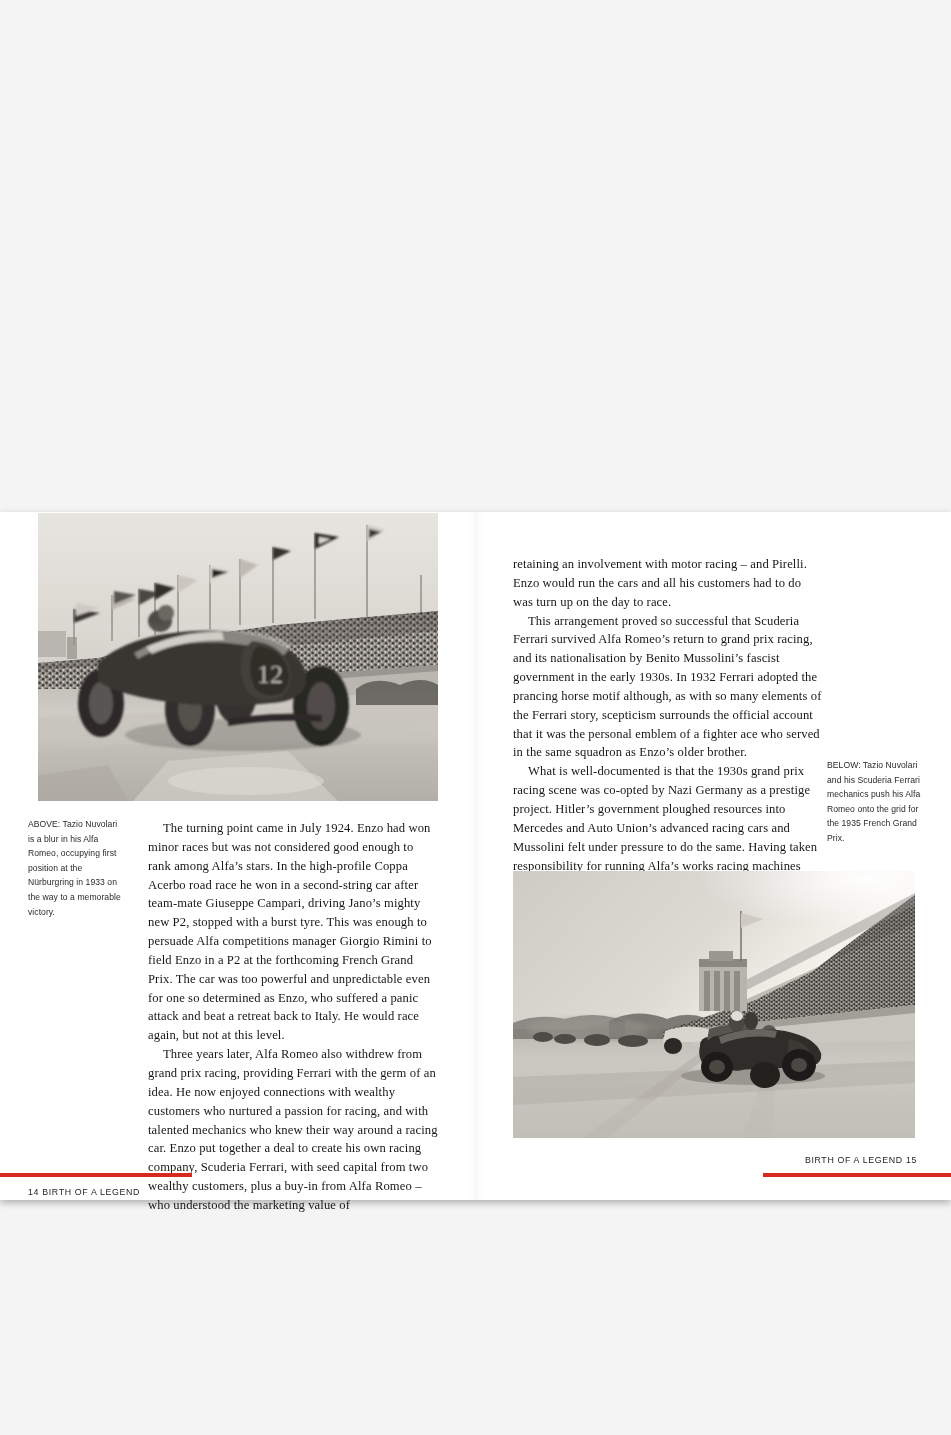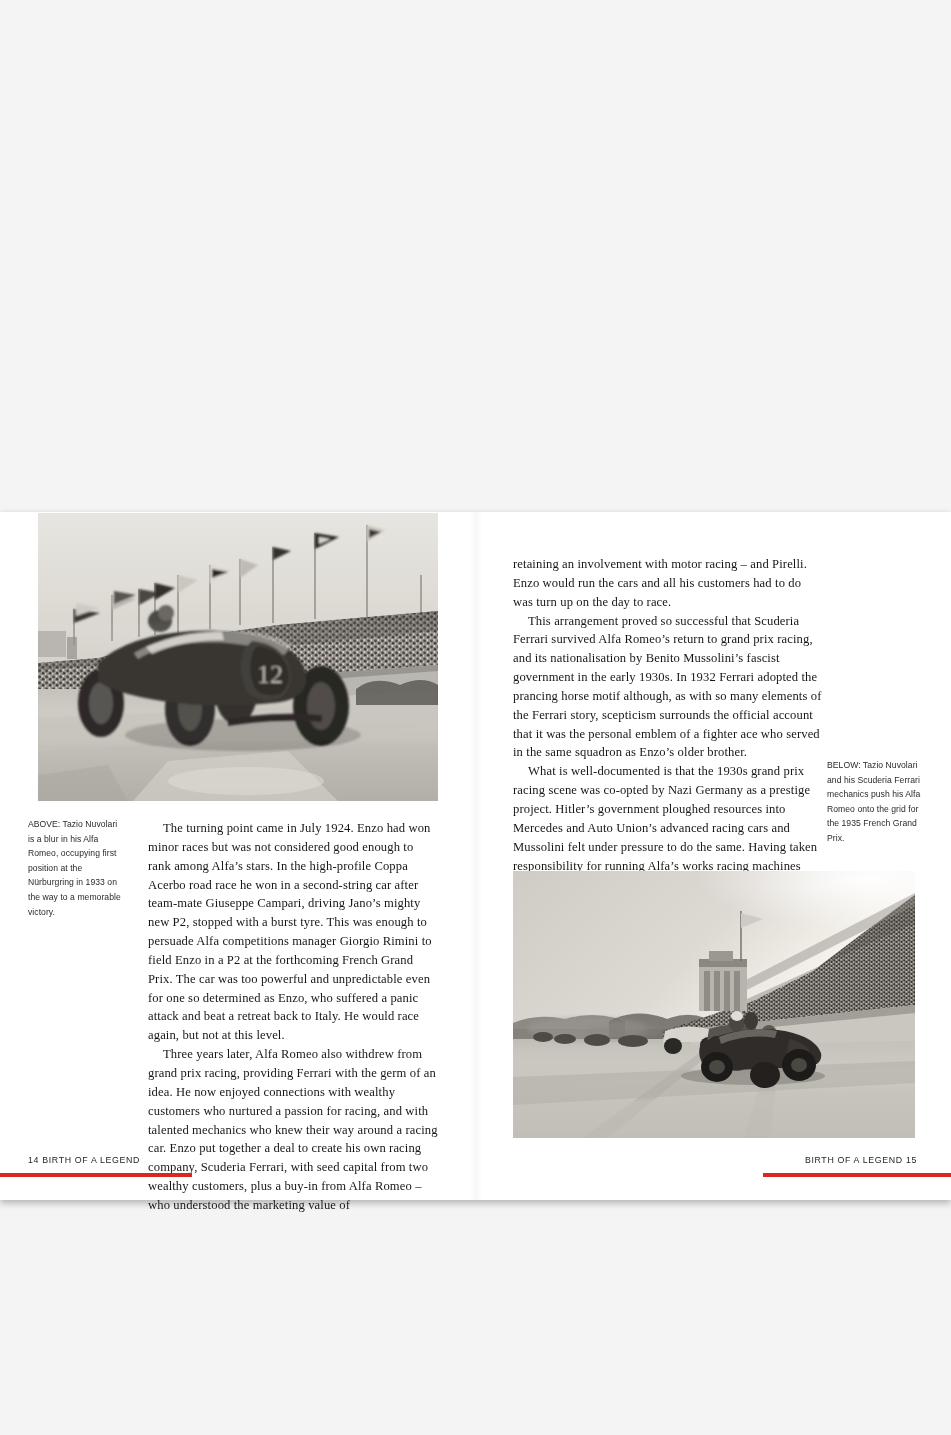--- a/index.html
+++ b/index.html
@@ -97,21 +97,21 @@
   
   .folio {
     position: absolute;
     font-family: "Liberation Sans", sans-serif;
     font-size: 8.8px;
     letter-spacing: 0.65px;
     color: #242422;
     top: 643px;
     white-space: nowrap;
   }
-  #folio-left  { left: 28px; }
+  #folio-left  { left: 28px; margin-top: 32px; }
   #folio-right { right: 34px; }
 
   .rule {
     position: absolute;
     height: 4px;
     top: 661px;
     background: #d8281f;
   }
   #rule-left  { left: 0;  width: 192px; }
   #rule-right { right: 0; width: 188px; }

